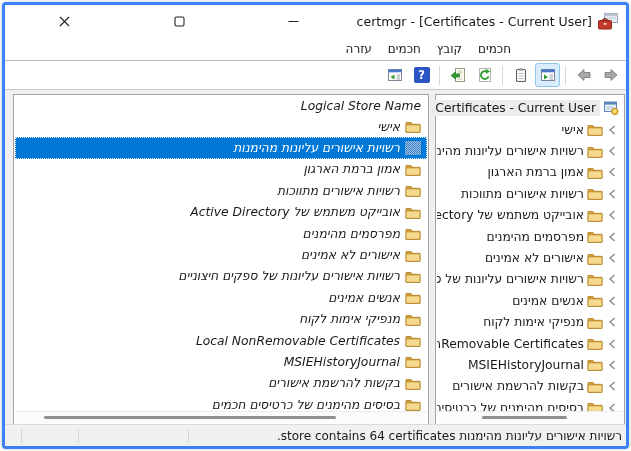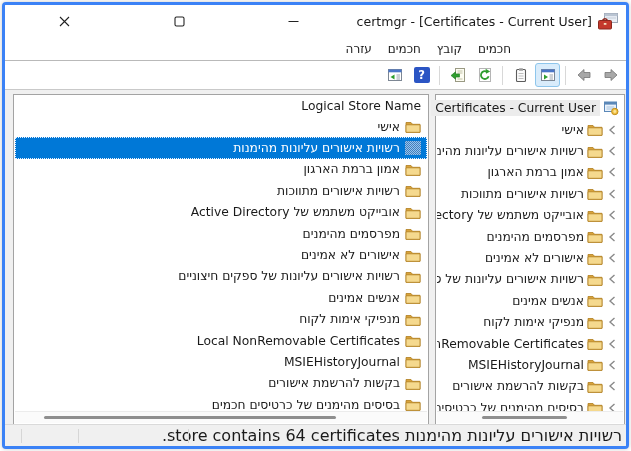--- a/index.html
+++ b/index.html
@@ -31,21 +31,21 @@
     border:1px solid transparent; border-radius:3px; background:transparent; margin:0 1px; }
   .tb-btn.active { background:#d9ecfb; border-color:#8ec6ec; }
   .tb-sep { width:1px; height:19px; background:#d8d8d8; margin:0 4px; }
   .help-box { width:16px; height:16px; background:#2b55c4; border-radius:2px; color:#fff;
     font-size:11.5px; font-weight:bold; display:flex; align-items:center; justify-content:center;
     font-family:"DejaVu Sans",sans-serif; }
 
   
   .main { position:absolute; top:85px; bottom:22px; left:0; right:0; background:#f0f0f0; }
   .pane { position:absolute; top:4px; height:331px; background:#fff; border:1px solid #a3a3a3; }
-  .list-pane { right:201px; left:8px; }  
+  .list-pane { right:201px; left:8px;font-style:italic; }  
   .tree-pane { left:426px; right:6px; }  
   .pane.list-pane { left:8px; right:auto; width:416px; }
   .pane.tree-pane { left:430px; right:auto; width:190px; }
 
   .list-header { height:20px; display:flex; align-items:center; justify-content:flex-start;
     padding:2px 7px 0 4px; font-size:12.3px; color:#1a1a1a; direction:ltr; flex-direction:row-reverse; }
   .list-rows { position:absolute; top:21px; left:1px; right:1px; }
   .list-row { height:21.4px; display:flex; align-items:center; gap:5px; padding-right:6px;
     font-size:12.3px; color:#1a1a1a; white-space:nowrap; }
   .list-row .flabel { overflow:hidden; }
@@ -65,21 +65,21 @@
 
   .hscroll { position:absolute; bottom:1px; left:1px; right:1px; height:12px; background:#fbfbfb;
     border-top:1px solid #ececec; }
   .hthumb { position:absolute; top:4px; height:3px; background:#8f8f8f; border-radius:2px; }
   .list-pane .hthumb { left:7%; width:71%; }
   .tree-pane .hthumb { left:24%; width:46%; }
 
   
   .statusbar { position:absolute; bottom:0; left:0; right:0; height:22px; background:#f0f0f0;
     border-top:1px solid #dadada; display:flex; align-items:center; }
-  .status-text { position:absolute; right:4px; font-size:16px; color:#1a1a1a; white-space:nowrap; }
+  .status-text { position:absolute; right:4px; font-size:12px; color:#1a1a1a; white-space:nowrap; }
   .status-div { position:absolute; top:4px; height:14px; width:1px; background:#d6d6d6; }
   .sd1 { left:16px; } .sd2 { left:73px; } .sd3 { left:183px; }
 
   svg { display:block; }
 </style>
 </head>
 <body>
 
 <div class="window">
 

